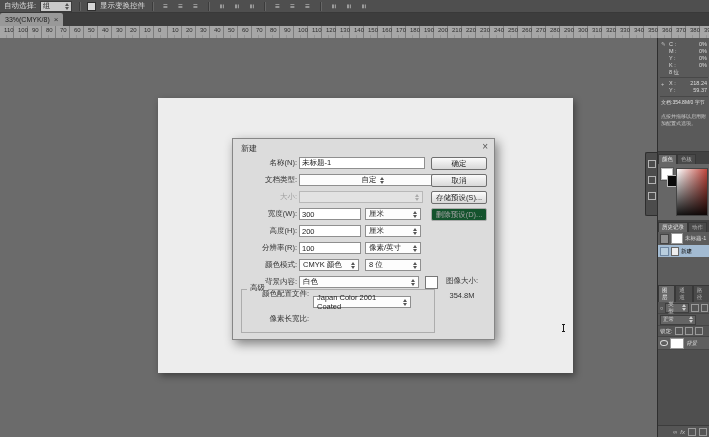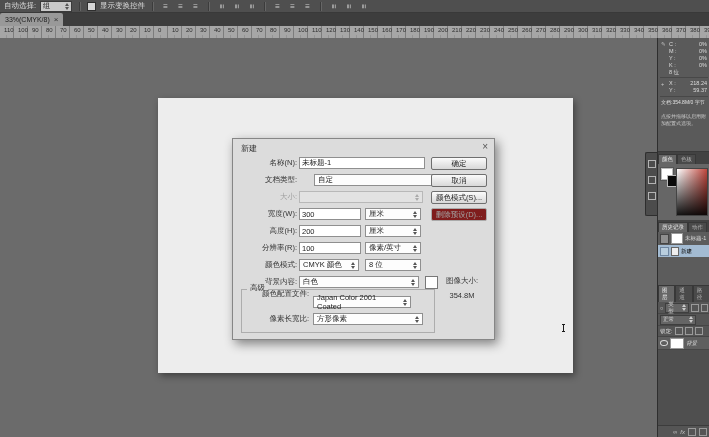--- a/index.html
+++ b/index.html
@@ -46,21 +46,21 @@
   .dd.dis{background:#e2e2e2;border-color:#b8b8b8;color:#a0a0a0;}
   .arr{display:flex;flex-direction:column;gap:1px;margin-left:3px;}
   .arr i{width:0;height:0;border-left:2.5px solid transparent;border-right:2.5px solid transparent;display:block;}
   .arr .u{border-bottom:3px solid #555;}
   .arr .d{border-top:3px solid #555;}
   .dd.dis .arr .u{border-bottom-color:#ababab;}
   .dd.dis .arr .d{border-top-color:#ababab;}
   .btn{position:absolute;left:198px;width:56px;height:13px;background:linear-gradient(#fbfbfb,#d8d8d8);
        border:1px solid #6f6f6f;border-radius:2px;display:flex;align-items:center;justify-content:center;
        font-size:7.5px;color:#222;box-sizing:border-box;}
-  .btn.dis{color:#a3a3a3;border-color:#aaa;background:#7f1d1d;}
+  .btn.dis{color:#a3a3a3;border-color:#aaa;background:#14532d;}
   .advbox{position:absolute;left:8px;top:150px;width:192px;height:42px;border:1px solid #adadad;}
   .advlbl{position:absolute;left:14px;top:144px;background:#dcdcdc;padding:0 3px;font-size:7.5px;}
   .swatch{position:absolute;left:192px;top:137px;width:11px;height:11px;background:#fff;border:1px solid #787878;}
   .imgsize{position:absolute;left:200px;width:58px;text-align:center;font-size:7.5px;color:#333;}
   .ibeam{position:absolute;left:330px;top:185px;width:1px;height:8px;background:#1a1a1a;}
   .ibeam:before,.ibeam:after{content:"";position:absolute;left:-1px;width:3px;height:1px;background:#1a1a1a;}
   .ibeam:after{bottom:0;}
   
   .rpanel{position:absolute;left:657px;top:38px;width:52px;height:399px;background:#555;
           border-left:1px solid #2e2e2e;color:#ddd;font-size:5.5px;}
@@ -211,21 +211,21 @@
     <div class="doc"></div>
 
     <div class="dialog">
       <div class="dlg-title">新建</div>
       <div class="dlg-close">×</div>
 
       <div class="lbl" style="top:18px;">名称(N):</div>
       <input class="inp" style="left: 66px; top: 18px; width: 120px;" value="未标题-1">
 
       <div class="lbl" style="top:35px;">文档类型:</div>
-      <div class="dd" style="left:81px;top:35px;width:147px;">
+      <div class="dd" style="left:66px;top:35px;width:147px;justify-content:center;">
         <span>自定</span>
         <span class="arr">
             <i class="u"></i>
             <i class="d"></i>
           </span>
       </div>
 
       <div class="lbl dis" style="top:52px;">大小:</div>
       <div class="dd dis" style="left:66px;top:52px;width:124px;">
         <span></span>
@@ -300,31 +300,24 @@
       <div class="lbl" style="top:141px;width:72px;margin-top:8px;">颜色配置文件:</div>
       <div class="dd" style="left:80px;top:157px;width:98px;">
         <span>Japan Color 2001 Coated</span>
         <span class="arr">
             <i class="u"></i>
             <i class="d"></i>
           </span>
       </div>
 
       <div class="lbl" style="top:174px;width:72px;">像素长宽比:</div>
-      <div class="dd" style="left:80px;top:174px;width:110px;">
-        <span>方形像素</span>
-        <span class="arr">
-            <i class="u"></i>
-            <i class="d"></i>
-          </span>
-      </div>
 
       <div class="btn" style="top:18px;">确定</div>
       <div class="btn" style="top:35px;">取消</div>
-      <div class="btn" style="top:52px;">颜色模式(S)...</div>
+      <div class="btn" style="top:52px;">存储预设(S)...</div>
       <div class="btn dis" style="top:69px;">删除预设(D)...</div>
 
       <div class="ibeam"></div>
     </div>
   </div>
 
   <div class="strip">
     <i></i>
     <i></i>
     <i></i>

